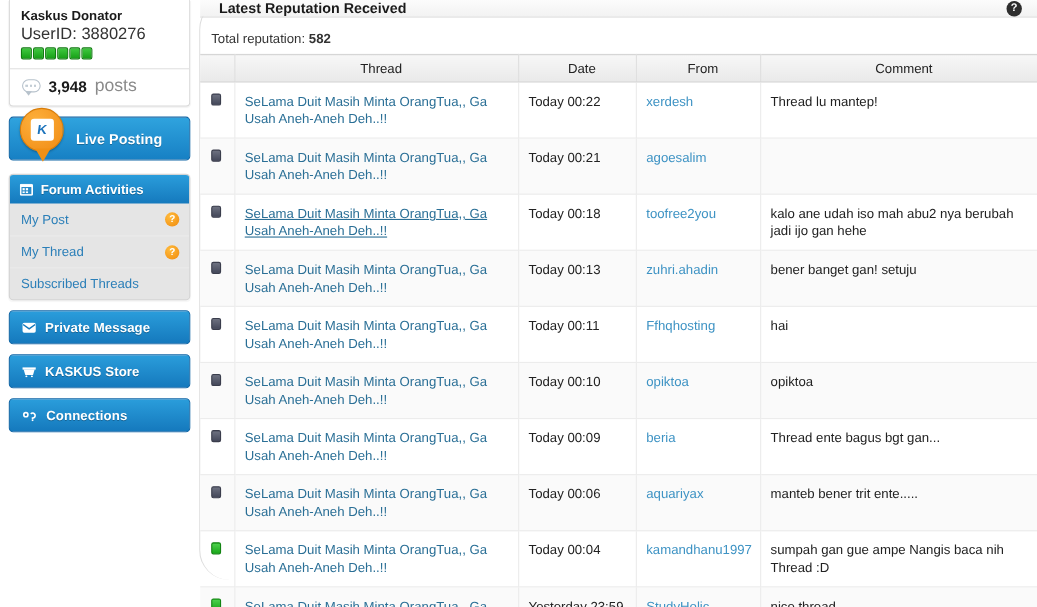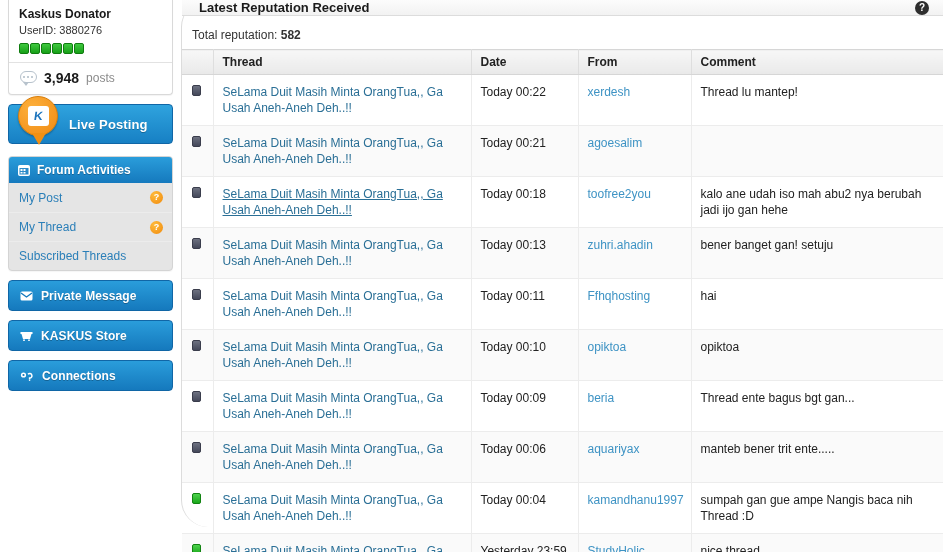--- a/index.html
+++ b/index.html
@@ -31,21 +31,21 @@
     background: #fff;
     margin-bottom: 9px;
     box-shadow: 0 1px 1px rgba(0,0,0,.05);
   }
   .profile-top { padding: 4px 10px 8px 10px; }
   .profile-name {
     font-size: 12px; font-weight: bold; color: #1a1a1a;
     line-height: 16px; padding-top: 2px;
   }
   .profile-uid {
-    font-size: 11px; color: #333; line-height: 17px;
+    font-size: 15px; color: #333; line-height: 17px;
   }
   .rep-bar { display: flex; gap: 1px; margin-top: 4px; }
   .rep-block {
     width: 10px; height: 11px;
     background: linear-gradient(#3fc93f, #17a017);
     border: 1px solid #0f7c0f;
     border-radius: 2px;
   }
   .profile-divider { height: 1px; background: #e2e2e2; }
   .profile-posts {
@@ -62,21 +62,21 @@
     width: 0; height: 0;
     border-left: 3px solid transparent;
     border-right: 3px solid transparent;
     border-top: 4px solid #b7c2cc;
   }
   .bubble-icon .dots {
     position: absolute; left: 3px; top: 5px; width: 11px; height: 2px;
     background: repeating-linear-gradient(to right,#c2ccd4 0 2px, transparent 2px 4px);
   }
   .posts-count { font-size: 14px; font-weight: bold; color: #1a1a1a; }
-  .posts-label { font-size: 12px; color: #8a8a8a; }
+  .posts-label { font-size: 16px; color: #8a8a8a; }
 
   
   .nav-btn {
     display: flex; align-items: center;
     height: 31px;
     margin-bottom: 9px;
     border-radius: 4px;
     background: linear-gradient(#2a9ddb, #1579bd);
     border: 1px solid #1066a6;
     color: #fff;
@@ -192,22 +192,22 @@
     width: 100%;
     border-collapse: collapse;
     table-layout: fixed;
     font-size: 12px;
   }
   table.reptable th {
     background: linear-gradient(#f7f7f7, #e9e9e9);
     border-top: 1px solid #d6d6d6;
     border-bottom: 1px solid #d6d6d6;
     border-right: 1px solid #dedede;
-    text-align: left;
-    font-size: 12px; font-weight: bold; color: #222;
+    text-align: center;
+    font-size: 12px; font-weight: normal; color: #222;
     height: 25px;
     padding: 0 0 0 9px;
   }
   table.reptable th:last-child { border-right: none; }
   table.reptable td {
     border-bottom: 1px solid #ececec;
     border-right: 1px solid #ececec;
     vertical-align: top;
     padding: 9px 8px 9px 9px;
     color: #222;

